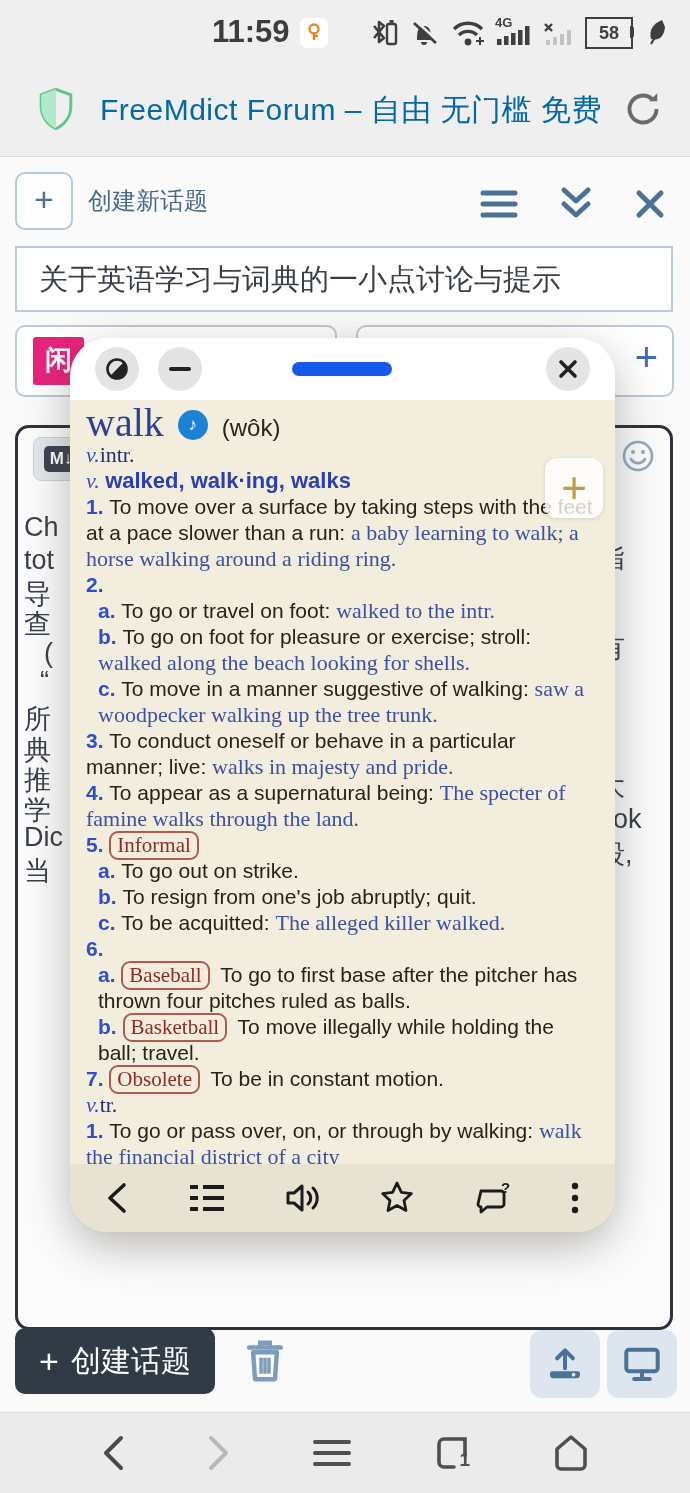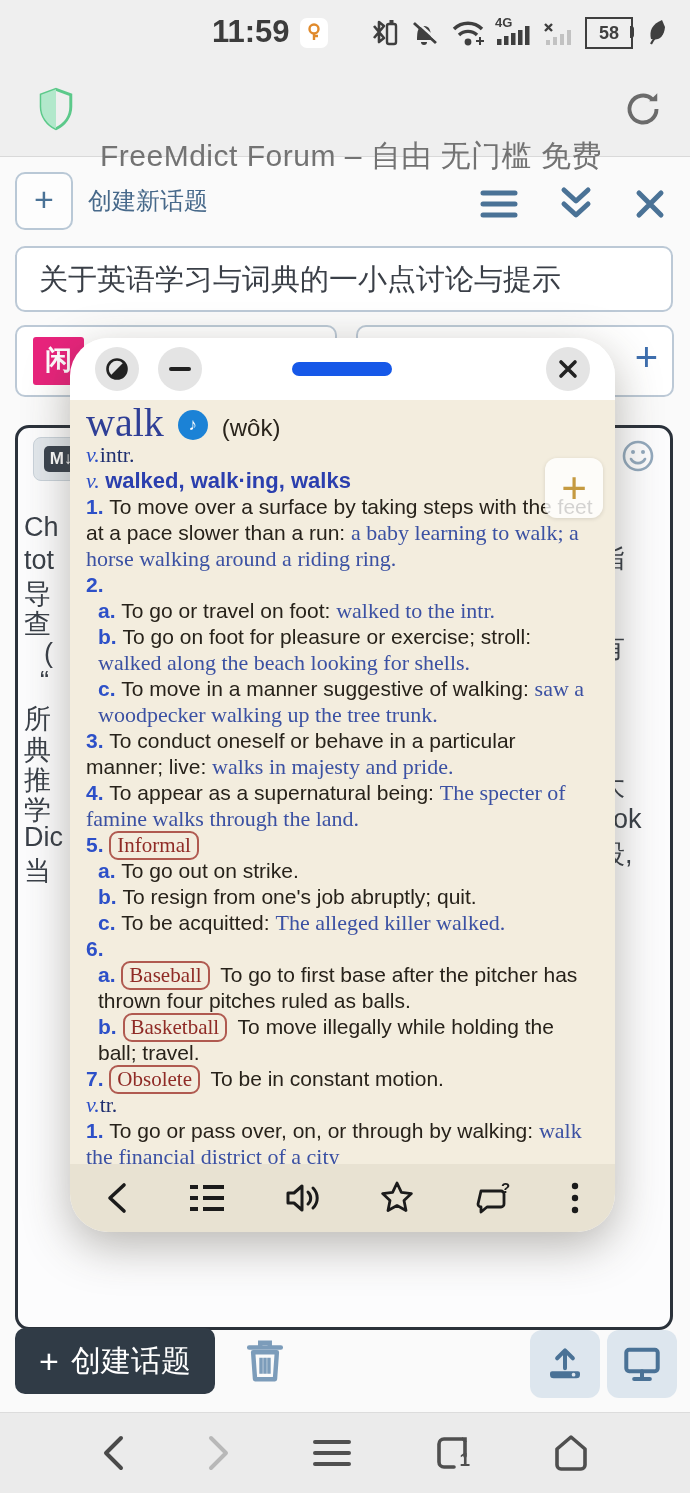--- a/index.html
+++ b/index.html
@@ -6,31 +6,31 @@
   .screen{position:relative;width:690px;height:1493px;background:#fafafa;overflow:hidden;
           font-family:"Liberation Sans",sans-serif;-webkit-font-smoothing:antialiased;}
   
   .statusbar{position:absolute;left:0;top:0;width:690px;height:62px;background:#efefef;}
   .sb-time{position:absolute;left:212px;top:14px;font-size:31px;font-weight:600;color:#3c3c3c;}
   .sb-appicon{position:absolute;left:300px;top:18px;width:28px;height:30px;background:#fff;border-radius:7px;
               display:flex;align-items:center;justify-content:center;}
   .sb-right{position:absolute;right:22px;top:14px;height:36px;display:flex;align-items:center;gap:9px;}
   
   .browserbar{position:absolute;left:0;top:62px;width:690px;height:94px;background:#efefef;border-bottom:1px solid #d9d9d9;}
-  .bb-title{position:absolute;left:100px;top:28px;font-size:30px;color:#737373;letter-spacing:.5px;white-space:nowrap;margin-top:46px;}
+  .bb-title{position:absolute;left:100px;top:28px;font-size:30px;color:#0369a1;letter-spacing:.5px;white-space:nowrap;}
   .bb-shield{position:absolute;left:36px;top:24px;}
   .bb-refresh{position:absolute;right:26px;top:26px;}
   
   .tf-plus{position:absolute;left:15px;top:172px;width:54px;height:54px;border:2px solid #b9c8d6;border-radius:10px;
            background:#fdfdfd;color:#4a7296;font-size:34px;line-height:50px;text-align:center;font-weight:300;}
   .tf-title{position:absolute;left:88px;top:185px;font-size:24px;color:#47698a;}
   .tf-iconrow{position:absolute;right:24px;top:184px;display:flex;gap:40px;align-items:center;}
   
   .tf-input{position:absolute;left:15px;top:246px;width:658px;height:66px;background:#fff;border:2px solid #bcc9d6;
-            border-radius:10px;box-sizing:border-box;font-size:29px;color:#3a3f47;line-height:62px;padding-left:22px;
+            border-radius:0;box-sizing:border-box;font-size:29px;color:#3a3f47;line-height:62px;padding-left:22px;
             white-space:nowrap;overflow:hidden;}
   
   .cat-box{position:absolute;left:15px;top:325px;width:322px;height:72px;background:#fff;border:2px solid #bcc9d6;
            border-radius:10px;box-sizing:border-box;display:flex;align-items:center;padding-left:16px;}
   .cat-badge{background:#e8247c;color:#fff;font-size:27px;font-weight:bold;padding:5px 12px 7px 12px;border-radius:3px;}
   .tag-box{position:absolute;left:356px;top:325px;width:318px;height:72px;background:#fff;border:2px solid #bcc9d6;
            border-radius:10px;box-sizing:border-box;}
   .tag-plus{position:absolute;right:14px;top:8px;font-size:40px;font-weight:300;color:#3f6fae;}
   
   .composer{position:absolute;left:15px;top:425px;width:658px;height:905px;background:#fcfcfd;border:3px solid #2b323b;

